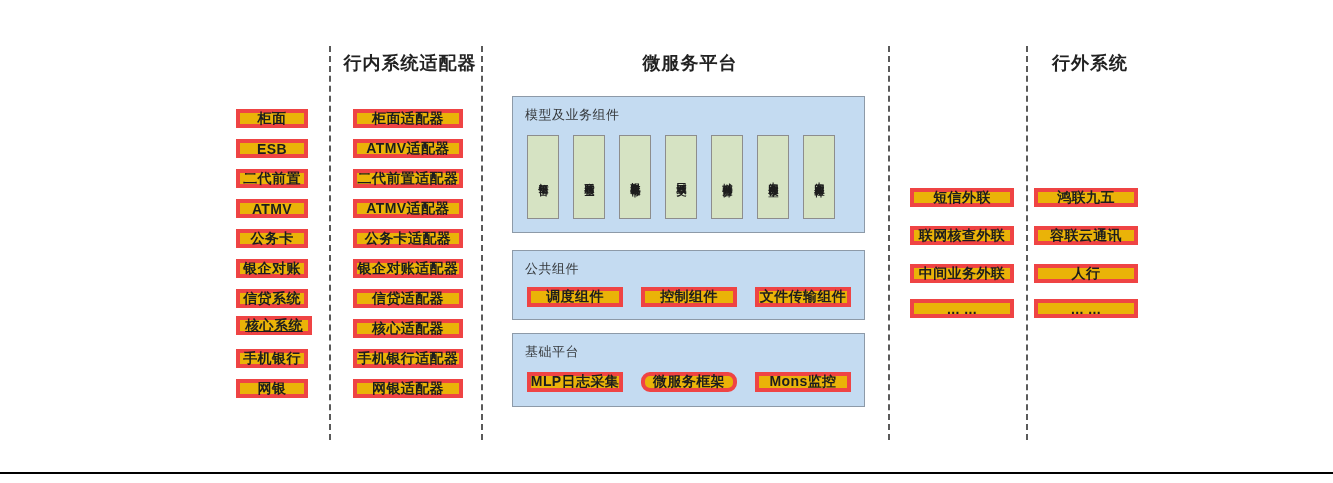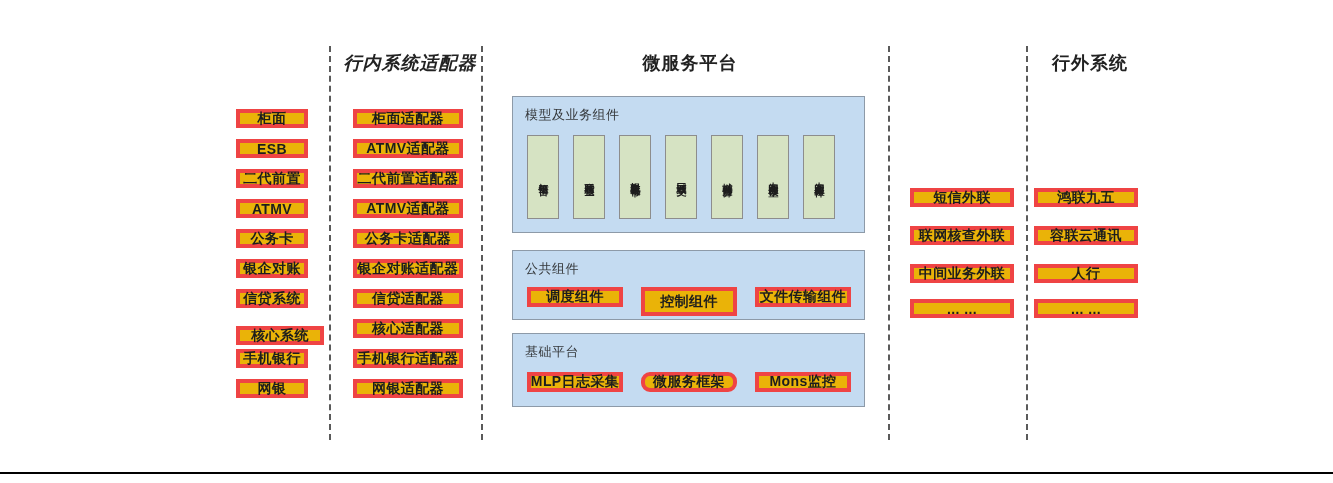--- a/index.html
+++ b/index.html
@@ -103,32 +103,32 @@
 </head>
 <body>
 
 <div id="canvas">
 
   <div class="divider" style="left:329px;"></div>
   <div class="divider" style="left:481px;"></div>
   <div class="divider" style="left:888px;"></div>
   <div class="divider" style="left:1026px;"></div>
 
-  <div class="col-title" style="left:340px; top:51px; width:140px;font-style:italic;">行内系统适配器</div>
+  <div class="col-title" style="left:340px; top:51px; width:140px;">行内系统适配器</div>
   <div class="col-title" style="left:590px; top:51px; width:200px;">微服务平台</div>
   <div class="col-title" style="left:1030px; top:51px; width:120px;">行外系统</div>
 
   <div class="node" style="left:236px; top:109px; width:72px; height:19px;">柜面</div>
   <div class="node" style="left:236px; top:139px; width:72px; height:19px;">ESB</div>
   <div class="node" style="left:236px; top:169px; width:72px; height:19px;">二代前置</div>
   <div class="node" style="left:236px; top:199px; width:72px; height:19px;">ATMV</div>
   <div class="node" style="left:236px; top:229px; width:72px; height:19px;">公务卡</div>
   <div class="node" style="left:236px; top:259px; width:72px; height:19px;">银企对账</div>
   <div class="node" style="left:236px; top:289px; width:72px; height:19px;">信贷系统</div>
-  <div class="node" style="left:236px; top:326px; width:88px; height:19px;">核心系统</div>
+  <div class="node" style="left:236px; top:316px; width:76px; height:19px;text-decoration:underline;">核心系统</div>
   <div class="node" style="left:236px; top:349px; width:72px; height:19px;">手机银行</div>
   <div class="node" style="left:236px; top:379px; width:72px; height:19px;">网银</div>
 
   <div class="node" style="left:353px; top:109px; width:110px; height:19px;">柜面适配器</div>
   <div class="node" style="left:353px; top:139px; width:110px; height:19px;">ATMV适配器</div>
   <div class="node" style="left:353px; top:169px; width:110px; height:19px;">二代前置适配器</div>
   <div class="node" style="left:353px; top:199px; width:110px; height:19px;">ATMV适配器</div>
   <div class="node" style="left:353px; top:229px; width:110px; height:19px;">公务卡适配器</div>
   <div class="node" style="left:353px; top:259px; width:110px; height:19px;">银企对账适配器</div>
   <div class="node" style="left:353px; top:289px; width:110px; height:19px;">信贷适配器</div>
@@ -144,21 +144,21 @@
   <div class="node-vert" style="left:619px; top:135px; width:32px; height:84px;">银联及银行卡</div>
   <div class="node-vert" style="left:665px; top:135px; width:32px; height:84px;">同城票交</div>
   <div class="node-vert" style="left:711px; top:135px; width:32px; height:84px;">城商行清算</div>
   <div class="node-vert" style="left:757px; top:135px; width:32px; height:84px;">中间业务模型</div>
   <div class="node-vert" style="left:803px; top:135px; width:32px; height:84px;">中间业务组件</div>
 
   <div class="panel" style="left:512px; top:250px; width:353px; height:70px;">
     <div class="panel-label">公共组件</div>
   </div>
   <div class="node" style="left:527px; top:287px; width:96px; height:20px;">调度组件</div>
-  <div class="node" style="left:641px; top:287px; width:96px; height:29px;">控制组件</div>
+  <div class="node" style="left:641px; top:287px; width:96px; height:20px;">控制组件</div>
   <div class="node" style="left:755px; top:287px; width:96px; height:20px;">文件传输组件</div>
 
   <div class="panel" style="left:512px; top:333px; width:353px; height:74px;">
     <div class="panel-label">基础平台</div>
   </div>
   <div class="node" style="left:527px; top:372px; width:96px; height:20px;">MLP日志采集</div>
   <div class="node" style="left:641px; top:372px; width:96px; height:20px;border-radius:9px;">微服务框架</div>
   <div class="node" style="left:755px; top:372px; width:96px; height:20px;">Mons监控</div>
 
   <div class="node" style="left:910px; top:188px; width:104px; height:19px;text-align:right;">短信外联</div>

